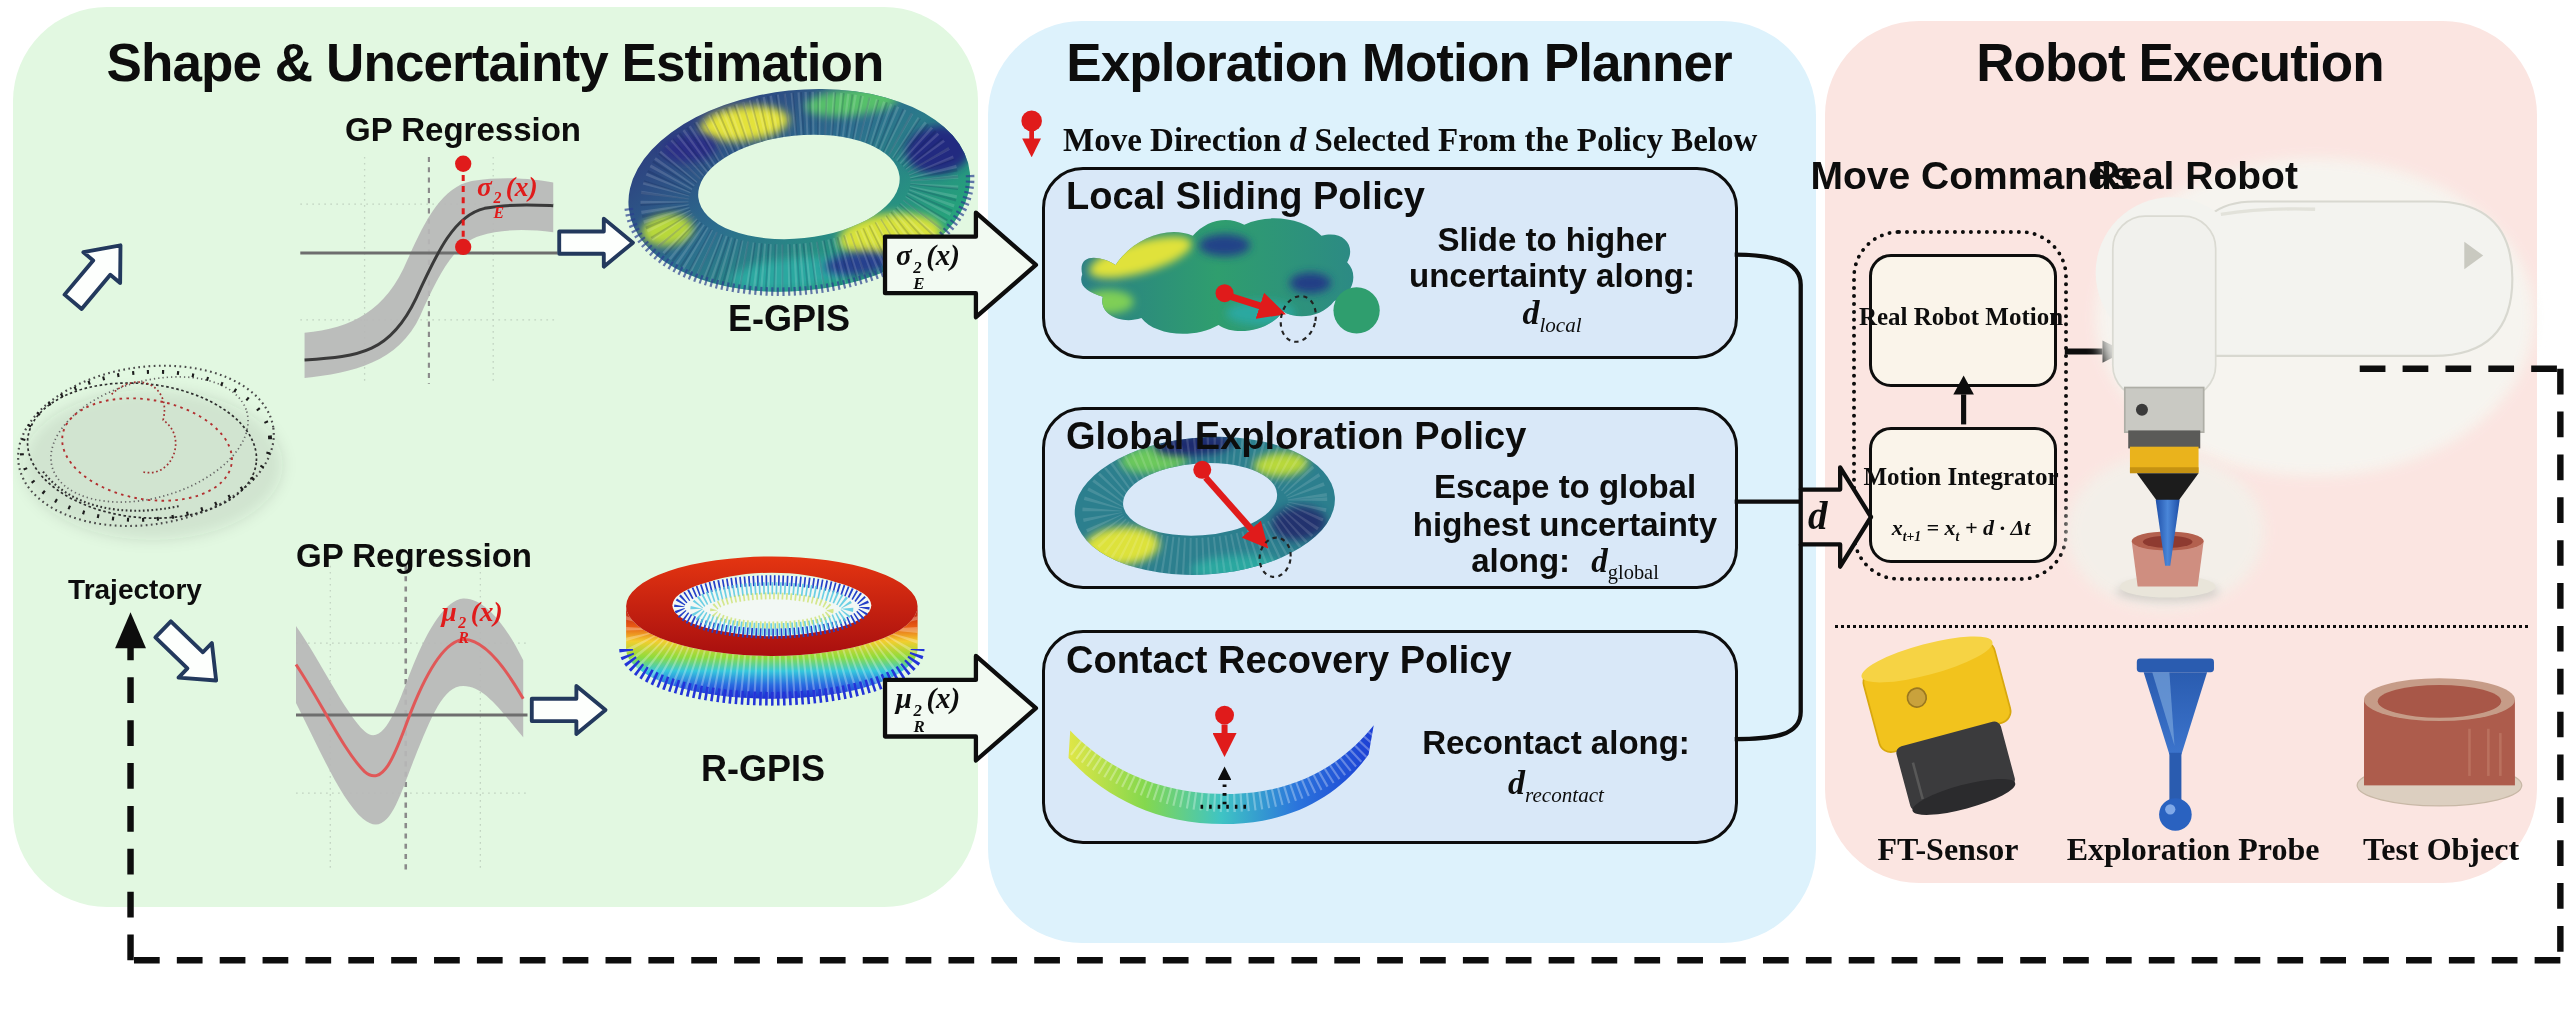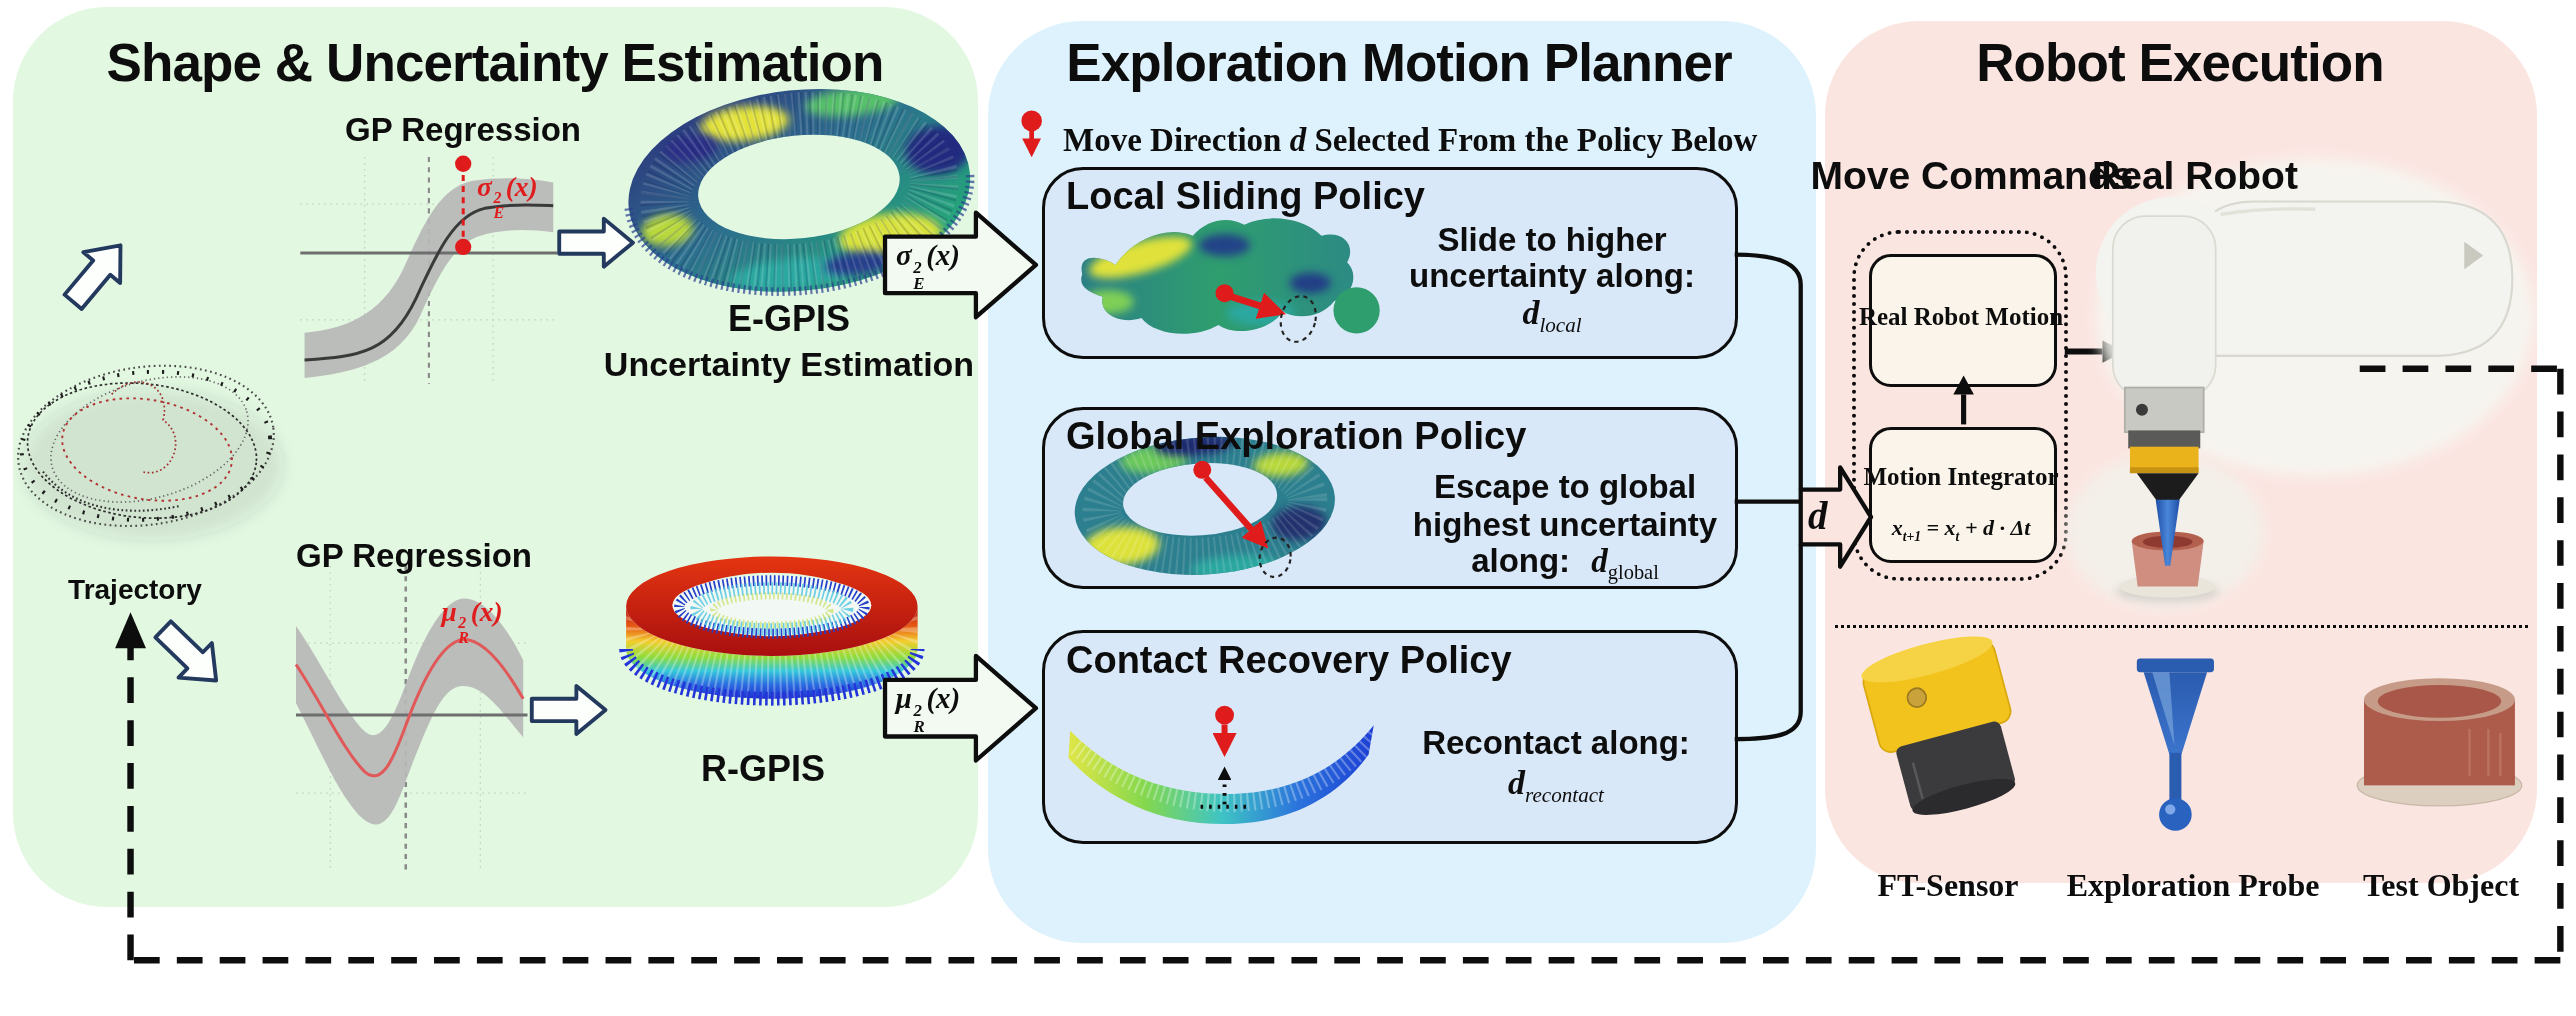--- a/index.html
+++ b/index.html
@@ -3,21 +3,21 @@
 <meta charset="utf-8">
 <style>
   html,body{margin:0;padding:0;background:#ffffff;}
   .canvas{position:relative;width:2576px;height:1016px;background:#ffffff;overflow:hidden;
           font-family:"Liberation Sans",sans-serif;color:#0d0d0d;}
   .panel{position:absolute;border-radius:94px;}
   .svglayer{position:absolute;left:0;top:0;z-index:5;}
   .t{position:absolute;transform:translate(-50%,-50%);white-space:nowrap;z-index:10;}
   .tl{position:absolute;transform:translate(0,-50%);white-space:nowrap;z-index:10;}
   .sans{font-family:"Liberation Sans",sans-serif;}
-  .serif{font-family:"Liberation Serif","DejaVu Serif",serif;}.w7{font-weight:700;margin-top:36px;}.w6{font-weight:600;}
+  .serif{font-family:"Liberation Serif","DejaVu Serif",serif;}.w7{font-weight:700;}.w6{font-weight:600;}
   .ital{font-style:italic;}
   .red{color:#e01b1b;}
   .ptitle{font-size:53px;font-weight:800;letter-spacing:-0.9px;}
   .sublab{font-size:33px;font-weight:700;}
   .big{font-size:36px;font-weight:800;}
   .boxtitle{font-size:38px;font-weight:800;}
   .ptext{font-size:33px;font-weight:700;}
   .ss{display:inline-flex;flex-direction:column;font-size:0.58em;line-height:0.95;
       vertical-align:-0.45em;font-style:italic;margin:0 1.7px;}
   .dsub{font-size:0.62em;vertical-align:-0.35em;font-style:italic;}
@@ -339,21 +339,20 @@
   <div class="t sans sublab" style="left:463px;top:130px;">GP Regression</div>
 
   <div class="tl serif mathlbl red ital" style="left:477px;top:196px;font-size:27.4px;">
     <span>σ</span><span class="ss">
         <span>2</span>
         <span>E</span>
       </span><span>(x)</span>
   </div>
 
   <div class="t sans big" style="left:789px;top:319px;">E-GPIS</div>
-  <div class="t sans" style="left:789px;top:364px;font-size:34px;font-weight:800;">Uncertainty Estimation</div>
 
   <div class="t serif mathlbl ital" style="left:928px;top:265px;font-size:29px;">
     <span>σ</span><span class="ss">
         <span>2</span>
         <span>E</span>
       </span><span>(x)</span>
   </div>
 
   <div class="t sans" style="left:135px;top:590px;font-size:28px;font-weight:800;">Trajectory</div>
 

